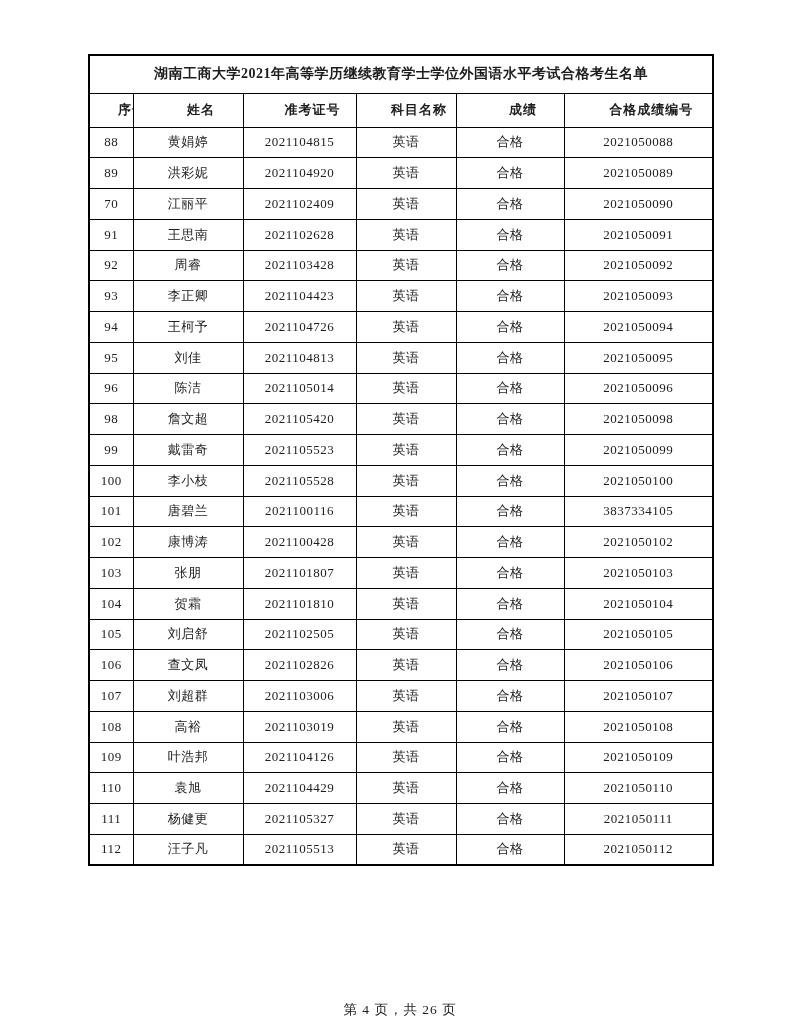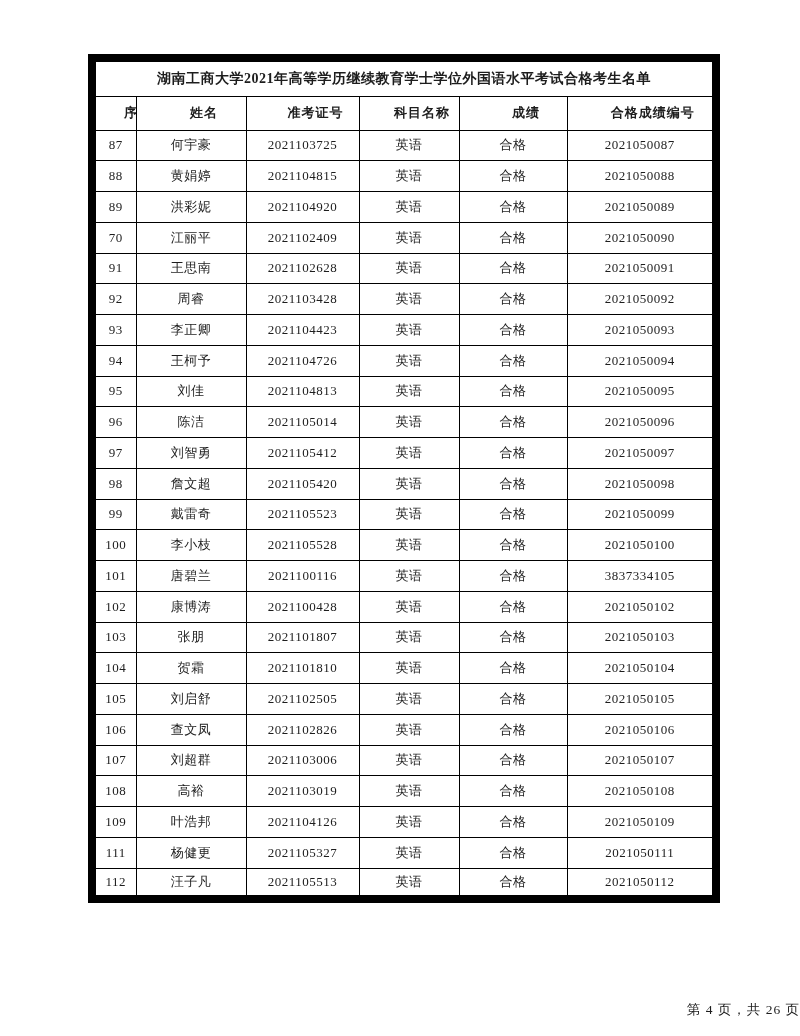--- a/index.html
+++ b/index.html
@@ -17,21 +17,21 @@
     font-family: "Liberation Serif", "DejaVu Serif", serif;
     color: #1d1d1d;
   }
   table.doc-table {
     position: absolute;
     left: 88px;
     top: 54px;
     width: 624px;
     border-collapse: collapse;
     table-layout: fixed;
-    border: 8px solid #000000;
+    border: 2px solid #000000;
   }
   table.doc-table th,
   table.doc-table td {
     border: 1px solid #000000;
     text-align: center;
     vertical-align: middle;
     padding: 0 2px;
     overflow: hidden;
     white-space: nowrap;
   }
@@ -52,21 +52,21 @@
   tbody.data-rows td {
     font-size: 13px;
     font-weight: normal;
     letter-spacing: 0.5px;
   }
   .page-footer {
     position: absolute;
     left: 0;
     top: 1001px;
     width: 100%;
-    text-align: right;
+    text-align: center;
     font-size: 13.5px;
     color: #1d1d1d;
     letter-spacing: 1px;
   }
 </style>
 </head>
 <body>
 
 <div class="page">
 
@@ -87,28 +87,20 @@
         <th>序号</th>
         <th>姓名</th>
         <th>准考证号</th>
         <th>科目名称</th>
         <th>成绩</th>
         <th>合格成绩编号</th>
       </tr>
     </thead>
     <tbody class="data-rows">
         <tr>
-          <td>87</td>
-          <td>何宇豪</td>
-          <td>2021103725</td>
-          <td>英语</td>
-          <td>合格</td>
-          <td>2021050087</td>
-        </tr>
-        <tr>
           <td>88</td>
           <td>黄娟婷</td>
           <td>2021104815</td>
           <td>英语</td>
           <td>合格</td>
           <td>2021050088</td>
         </tr>
         <tr>
           <td>89</td>
           <td>洪彩妮</td>
@@ -167,28 +159,20 @@
         </tr>
         <tr>
           <td>96</td>
           <td>陈洁</td>
           <td>2021105014</td>
           <td>英语</td>
           <td>合格</td>
           <td>2021050096</td>
         </tr>
         <tr>
-          <td>97</td>
-          <td>刘智勇</td>
-          <td>2021105412</td>
-          <td>英语</td>
-          <td>合格</td>
-          <td>2021050097</td>
-        </tr>
-        <tr>
           <td>98</td>
           <td>詹文超</td>
           <td>2021105420</td>
           <td>英语</td>
           <td>合格</td>
           <td>2021050098</td>
         </tr>
         <tr>
           <td>99</td>
           <td>戴雷奇</td>
@@ -271,20 +255,28 @@
         </tr>
         <tr>
           <td>109</td>
           <td>叶浩邦</td>
           <td>2021104126</td>
           <td>英语</td>
           <td>合格</td>
           <td>2021050109</td>
         </tr>
         <tr>
+          <td>110</td>
+          <td>袁旭</td>
+          <td>2021104429</td>
+          <td>英语</td>
+          <td>合格</td>
+          <td>2021050110</td>
+        </tr>
+        <tr>
           <td>111</td>
           <td>杨健更</td>
           <td>2021105327</td>
           <td>英语</td>
           <td>合格</td>
           <td>2021050111</td>
         </tr>
         <tr>
           <td>112</td>
           <td>汪子凡</td>

